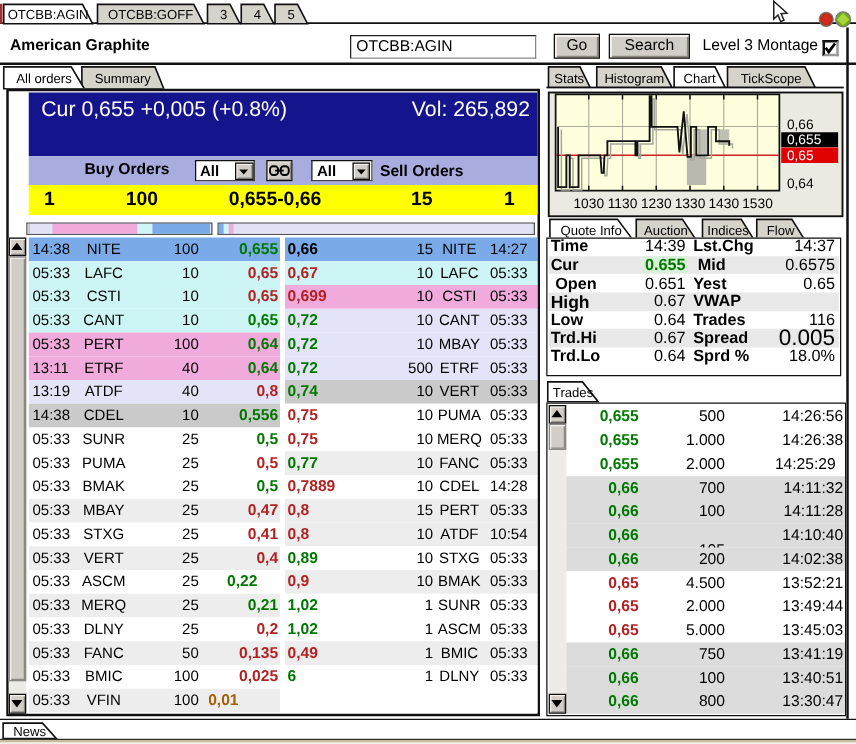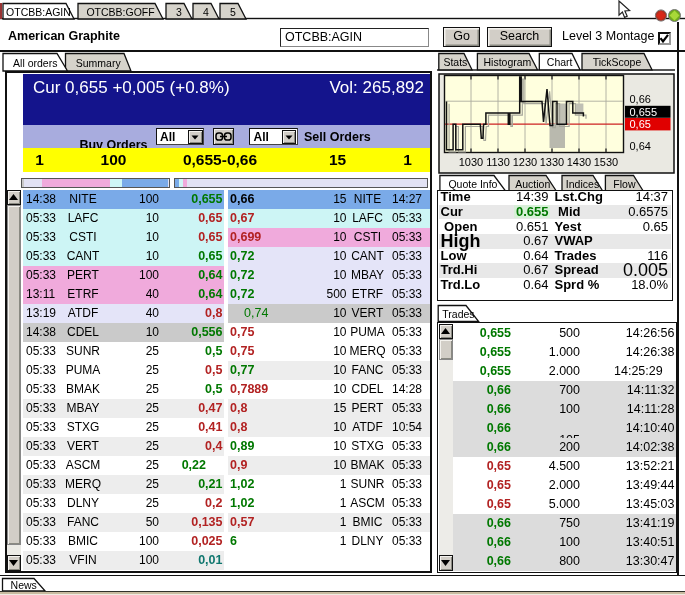--- a/index.html
+++ b/index.html
@@ -57,21 +57,21 @@
     <text x="455.4" y="66" font-family="Liberation Sans, sans-serif" font-size="10.5" fill="#000" text-anchor="middle">Stats</text>
     <text x="507.45" y="66" font-family="Liberation Sans, sans-serif" font-size="10.5" fill="#000" text-anchor="middle">Histogram</text>
     <text x="617" y="66" font-family="Liberation Sans, sans-serif" font-size="10.5" fill="#000" text-anchor="middle">TickScope</text>
     <text x="559.65" y="66" font-family="Liberation Sans, sans-serif" font-size="10.5" fill="#000" text-anchor="middle">Chart</text>
   </svg>
 <div style="left:5px;top:70.5px;width:427px;height:502px;border:2px solid #111;background:#fff"></div>
 <div style="left:23px;top:74px;width:407px;height:51px;background:#14148C"></div>
 <div class="t" style="left:33px;top:78px;height:20px;line-height:20px;font-size:17px;color:#fff">Cur 0,655 +0,005 (+0.8%)</div>
 <div class="t" style="left:280px;top:78px;width:144px;height:20px;line-height:20px;font-size:17px;color:#fff;text-align:right">Vol: 265,892</div>
 <div style="left:23px;top:125px;width:407px;height:23px;background:#A8ACDE"></div>
-<div class="t" style="left:67.5px;top:137px;width:80px;height:16px;line-height:16px;font-size:12.5px;font-weight:bold;text-align:right">Buy Orders</div>
+<div class="t" style="left:67.5px;top:127px;width:80px;height:16px;line-height:16px;font-size:12.5px;font-weight:bold;text-align:left">Buy Orders</div>
 <div style="left:155.5px;top:128px;width:48.5px;height:17px;background:#fff;border:1.5px solid;border-color:#111 #444 #444 #111"></div>
 <div class="t" style="left:160px;top:129.5px;height:14px;line-height:14px;font-size:12px;font-weight:bold">All</div>
 <div style="left:188px;top:129.5px;width:14.5px;height:14px;background:#D2CEC7;border:1px solid #111;box-shadow:inset 1px 1px 0 #F4F2EE, inset -1px -1px 0 #8a8a82"></div>
 <svg style="left:191.25px;top:134.5px" width="8" height="5" viewBox="0 0 8 5">
     <path d="M0.5 0.5 L7.5 0.5 L4 4.5 Z" fill="#000"></path>
   </svg>
 <div style="left:249px;top:128px;width:48.5px;height:17px;background:#fff;border:1.5px solid;border-color:#111 #444 #444 #111"></div>
 <div class="t" style="left:253.5px;top:129.5px;height:14px;line-height:14px;font-size:12px;font-weight:bold">All</div>
 <div style="left:281.5px;top:129.5px;width:14.5px;height:14px;background:#D2CEC7;border:1px solid #111;box-shadow:inset 1px 1px 0 #F4F2EE, inset -1px -1px 0 #8a8a82"></div>
 <svg style="left:284.75px;top:134.5px" width="8" height="5" viewBox="0 0 8 5">
@@ -193,21 +193,21 @@
 <div class="t" style="left:166.5px;top:513.35px;width:56px;height:19.05px;line-height:19.05px;font-size:12.5px;font-weight:bold;text-align:right;color:#B22222">0,135</div>
 <div style="left:22.5px;top:532.4px;width:201px;height:19.05px;background:#FFFFFF"></div>
 <div class="t" style="left:26px;top:532.4px;height:19.05px;line-height:19.05px;font-size:12px">05:33</div>
 <div class="t" style="left:62px;top:532.4px;width:42px;height:19.05px;line-height:19.05px;font-size:12px;text-align:center">BMIC</div>
 <div class="t" style="left:115px;top:532.4px;width:44px;height:19.05px;line-height:19.05px;font-size:12px;text-align:right">100</div>
 <div class="t" style="left:166.5px;top:532.4px;width:56px;height:19.05px;line-height:19.05px;font-size:12.5px;font-weight:bold;text-align:right;color:#B22222">0,025</div>
 <div style="left:22.5px;top:551.45px;width:201px;height:19.05px;background:#EDEDED"></div>
 <div class="t" style="left:26px;top:551.45px;height:19.05px;line-height:19.05px;font-size:12px">05:33</div>
 <div class="t" style="left:62px;top:551.45px;width:42px;height:19.05px;line-height:19.05px;font-size:12px;text-align:center">VFIN</div>
 <div class="t" style="left:115px;top:551.45px;width:44px;height:19.05px;line-height:19.05px;font-size:12px;text-align:right">100</div>
-<div class="t" style="left:166.5px;top:551.45px;width:56px;height:19.05px;line-height:19.05px;font-size:12.5px;font-weight:bold;text-align:right;color:#0f766e">0,01</div>
+<div class="t" style="left:166.5px;top:551.45px;width:56px;height:19.05px;line-height:19.05px;font-size:12.5px;font-weight:bold;color:#a16207">0,01</div>
 <div style="left:227.5px;top:189.5px;width:202.5px;height:19.05px;background:#7AAAE8"></div>
 <div class="t" style="left:230px;top:189.5px;height:19.05px;line-height:19.05px;font-size:12.5px;font-weight:bold;color:#000000">0,66</div>
 <div class="t" style="left:302.5px;top:189.5px;width:44px;height:19.05px;line-height:19.05px;font-size:12px;text-align:right">15</div>
 <div class="t" style="left:348px;top:189.5px;width:39px;height:19.05px;line-height:19.05px;font-size:12px;text-align:center">NITE</div>
 <div class="t" style="left:392px;top:189.5px;height:19.05px;line-height:19.05px;font-size:12px">14:27</div>
 <div style="left:227.5px;top:208.55px;width:202.5px;height:19.05px;background:#CDF5F5"></div>
 <div class="t" style="left:230px;top:208.55px;height:19.05px;line-height:19.05px;font-size:12.5px;font-weight:bold;color:#B22222">0,67</div>
 <div class="t" style="left:302.5px;top:208.55px;width:44px;height:19.05px;line-height:19.05px;font-size:12px;text-align:right">10</div>
 <div class="t" style="left:348px;top:208.55px;width:39px;height:19.05px;line-height:19.05px;font-size:12px;text-align:center">LAFC</div>
 <div class="t" style="left:392px;top:208.55px;height:19.05px;line-height:19.05px;font-size:12px">05:33</div>
@@ -225,21 +225,21 @@
 <div class="t" style="left:230px;top:265.7px;height:19.05px;line-height:19.05px;font-size:12.5px;font-weight:bold;color:#007800">0,72</div>
 <div class="t" style="left:302.5px;top:265.7px;width:44px;height:19.05px;line-height:19.05px;font-size:12px;text-align:right">10</div>
 <div class="t" style="left:348px;top:265.7px;width:39px;height:19.05px;line-height:19.05px;font-size:12px;text-align:center">MBAY</div>
 <div class="t" style="left:392px;top:265.7px;height:19.05px;line-height:19.05px;font-size:12px">05:33</div>
 <div style="left:227.5px;top:284.75px;width:202.5px;height:19.05px;background:#E4E4F8"></div>
 <div class="t" style="left:230px;top:284.75px;height:19.05px;line-height:19.05px;font-size:12.5px;font-weight:bold;color:#007800">0,72</div>
 <div class="t" style="left:302.5px;top:284.75px;width:44px;height:19.05px;line-height:19.05px;font-size:12px;text-align:right">500</div>
 <div class="t" style="left:348px;top:284.75px;width:39px;height:19.05px;line-height:19.05px;font-size:12px;text-align:center">ETRF</div>
 <div class="t" style="left:392px;top:284.75px;height:19.05px;line-height:19.05px;font-size:12px">05:33</div>
 <div style="left:227.5px;top:303.8px;width:202.5px;height:19.05px;background:#CACACA"></div>
-<div class="t" style="left:244px;top:303.8px;height:17px;line-height:19.05px;font-size:12.5px;font-weight:normal;color:#007800">0,74</div>
+<div class="t" style="left:230px;top:303.8px;height:17px;line-height:19.05px;font-size:12.5px;font-weight:bold;color:#007800">0,74</div>
 <div class="t" style="left:302.5px;top:303.8px;width:44px;height:19.05px;line-height:19.05px;font-size:12px;text-align:right">10</div>
 <div class="t" style="left:348px;top:303.8px;width:39px;height:19.05px;line-height:19.05px;font-size:12px;text-align:center">VERT</div>
 <div class="t" style="left:392px;top:303.8px;height:19.05px;line-height:19.05px;font-size:12px">05:33</div>
 <div style="left:227.5px;top:322.85px;width:202.5px;height:19.05px;background:#FFFFFF"></div>
 <div class="t" style="left:230px;top:322.85px;height:19.05px;line-height:19.05px;font-size:12.5px;font-weight:bold;color:#B22222">0,75</div>
 <div class="t" style="left:302.5px;top:322.85px;width:44px;height:19.05px;line-height:19.05px;font-size:12px;text-align:right">10</div>
 <div class="t" style="left:348px;top:322.85px;width:39px;height:19.05px;line-height:19.05px;font-size:12px;text-align:center">PUMA</div>
 <div class="t" style="left:392px;top:322.85px;height:19.05px;line-height:19.05px;font-size:12px">05:33</div>
 <div style="left:227.5px;top:341.9px;width:202.5px;height:19.05px;background:#FFFFFF"></div>
 <div class="t" style="left:230px;top:341.9px;height:19.05px;line-height:19.05px;font-size:12.5px;font-weight:bold;color:#B22222">0,75</div>
@@ -280,21 +280,21 @@
 <div class="t" style="left:230px;top:475.25px;height:19.05px;line-height:19.05px;font-size:12.5px;font-weight:bold;color:#007800">1,02</div>
 <div class="t" style="left:302.5px;top:475.25px;width:44px;height:19.05px;line-height:19.05px;font-size:12px;text-align:right">1</div>
 <div class="t" style="left:348px;top:475.25px;width:39px;height:19.05px;line-height:19.05px;font-size:12px;text-align:center">SUNR</div>
 <div class="t" style="left:392px;top:475.25px;height:19.05px;line-height:19.05px;font-size:12px">05:33</div>
 <div style="left:227.5px;top:494.3px;width:202.5px;height:19.05px;background:#FFFFFF"></div>
 <div class="t" style="left:230px;top:494.3px;height:19.05px;line-height:19.05px;font-size:12.5px;font-weight:bold;color:#007800">1,02</div>
 <div class="t" style="left:302.5px;top:494.3px;width:44px;height:19.05px;line-height:19.05px;font-size:12px;text-align:right">1</div>
 <div class="t" style="left:348px;top:494.3px;width:39px;height:19.05px;line-height:19.05px;font-size:12px;text-align:center">ASCM</div>
 <div class="t" style="left:392px;top:494.3px;height:19.05px;line-height:19.05px;font-size:12px">05:33</div>
 <div style="left:227.5px;top:513.35px;width:202.5px;height:19.05px;background:#EDEDED"></div>
-<div class="t" style="left:230px;top:513.35px;height:19.05px;line-height:19.05px;font-size:12.5px;font-weight:bold;color:#B22222">0,57</div>
+<div class="t" style="left:230px;top:513.35px;height:19.05px;line-height:19.05px;font-size:12.5px;font-weight:bold;color:#B22222">0,49</div>
 <div class="t" style="left:302.5px;top:513.35px;width:44px;height:19.05px;line-height:19.05px;font-size:12px;text-align:right">1</div>
 <div class="t" style="left:348px;top:513.35px;width:39px;height:19.05px;line-height:19.05px;font-size:12px;text-align:center">BMIC</div>
 <div class="t" style="left:392px;top:513.35px;height:19.05px;line-height:19.05px;font-size:12px">05:33</div>
 <div style="left:227.5px;top:532.4px;width:202.5px;height:19.05px;background:#FFFFFF"></div>
 <div class="t" style="left:230px;top:532.4px;height:19.05px;line-height:19.05px;font-size:12.5px;font-weight:bold;color:#007800">6</div>
 <div class="t" style="left:302.5px;top:532.4px;width:44px;height:19.05px;line-height:19.05px;font-size:12px;text-align:right">1</div>
 <div class="t" style="left:348px;top:532.4px;width:39px;height:19.05px;line-height:19.05px;font-size:12px;text-align:center">DLNY</div>
 <div class="t" style="left:392px;top:532.4px;height:19.05px;line-height:19.05px;font-size:12px">05:33</div>
 <div style="left:227.5px;top:551.45px;width:202.5px;height:19.05px;background:#fff"></div>
 <div style="left:6.5px;top:189.5px;width:14.5px;height:381px;background:#ECEBE6"></div>
@@ -367,21 +367,21 @@
 <div style="left:514px;top:205.4px;width:36px;height:13.1px;background:#D8F0D8"></div>
 <div class="t" style="left:440.5px;top:204.9px;height:14.6px;line-height:14.6px;font-size:13px;font-weight:bold">Cur</div>
 <div class="t" style="left:480px;top:204.9px;width:68.5px;height:14.6px;line-height:14.6px;font-size:13px;text-align:right;color:#007800;font-weight:bold">0.655</div>
 <div class="t" style="left:554.5px;top:204.9px;height:14.6px;line-height:14.6px;font-size:13px;font-weight:bold">&nbsp;Mid</div>
 <div class="t" style="left:600px;top:204.9px;width:68px;height:14.6px;line-height:14.6px;font-size:13px;text-align:right">0.6575</div>
 <div class="t" style="left:440.5px;top:219.5px;height:14.6px;line-height:14.6px;font-size:13px;font-weight:bold">&nbsp;Open</div>
 <div class="t" style="left:480px;top:219.5px;width:68.5px;height:14.6px;line-height:14.6px;font-size:13px;text-align:right;color:#000;font-weight:normal">0.651</div>
 <div class="t" style="left:554.5px;top:219.5px;height:14.6px;line-height:14.6px;font-size:13px;font-weight:bold">Yest</div>
 <div class="t" style="left:600px;top:219.5px;width:68px;height:14.6px;line-height:14.6px;font-size:13px;text-align:right">0.65</div>
 <div style="left:438.5px;top:234.1px;width:232.5px;height:14.6px;background:#E8E8E8"></div>
-<div class="t" style="left:440.5px;top:234.1px;height:31px;line-height:14.6px;font-size:18px;font-weight:bold">High</div>
+<div class="t" style="left:440.5px;top:234.1px;height:31px;line-height:14.6px;font-size:14px;font-weight:bold">High</div>
 <div class="t" style="left:480px;top:234.1px;width:68.5px;height:14.6px;line-height:14.6px;font-size:13px;text-align:right;color:#000;font-weight:normal">0.67</div>
 <div class="t" style="left:554.5px;top:234.1px;height:14.6px;line-height:14.6px;font-size:13px;font-weight:bold">VWAP</div>
 <div class="t" style="left:600px;top:234.1px;width:68px;height:14.6px;line-height:14.6px;font-size:13px;text-align:right"></div>
 <div class="t" style="left:440.5px;top:248.7px;height:14.6px;line-height:14.6px;font-size:13px;font-weight:bold">Low</div>
 <div class="t" style="left:480px;top:248.7px;width:68.5px;height:14.6px;line-height:14.6px;font-size:13px;text-align:right;color:#000;font-weight:normal">0.64</div>
 <div class="t" style="left:554.5px;top:248.7px;height:14.6px;line-height:14.6px;font-size:13px;font-weight:bold">Trades</div>
 <div class="t" style="left:600px;top:248.7px;width:68px;height:14.6px;line-height:14.6px;font-size:13px;text-align:right">116</div>
 <div style="left:438.5px;top:263.3px;width:232.5px;height:14.6px;background:#E8E8E8"></div>
 <div class="t" style="left:440.5px;top:263.3px;height:14.6px;line-height:14.6px;font-size:13px;font-weight:bold">Trd.Hi</div>
 <div class="t" style="left:480px;top:263.3px;width:68.5px;height:14.6px;line-height:14.6px;font-size:13px;text-align:right;color:#000;font-weight:normal">0.67</div>
@@ -400,21 +400,21 @@
 <div class="t" style="left:460px;top:323.5px;width:51px;height:19px;line-height:19px;font-size:12.5px;font-weight:bold;text-align:right;color:#007800">0,655</div>
 <div class="t" style="left:532px;top:323.5px;width:48px;height:19px;line-height:19px;font-size:12.5px;text-align:right">500</div>
 <div class="t" style="left:614px;top:323.5px;width:60.5px;height:19px;line-height:19px;font-size:12.5px;text-align:right">14:26:56</div>
 <div style="left:453px;top:342.5px;width:222.5px;height:19px;background:#FFFFFF"></div>
 <div class="t" style="left:460px;top:342.5px;width:51px;height:19px;line-height:19px;font-size:12.5px;font-weight:bold;text-align:right;color:#007800">0,655</div>
 <div class="t" style="left:532px;top:342.5px;width:48px;height:19px;line-height:19px;font-size:12.5px;text-align:right">1.000</div>
 <div class="t" style="left:614px;top:342.5px;width:60.5px;height:19px;line-height:19px;font-size:12.5px;text-align:right">14:26:38</div>
 <div style="left:453px;top:361.5px;width:222.5px;height:19px;background:#FFFFFF"></div>
 <div class="t" style="left:460px;top:361.5px;width:51px;height:19px;line-height:19px;font-size:12.5px;font-weight:bold;text-align:right;color:#007800">0,655</div>
 <div class="t" style="left:532px;top:361.5px;width:48px;height:19px;line-height:19px;font-size:12.5px;text-align:right">2.000</div>
-<div class="t" style="left:614px;top:361.5px;width:60.5px;height:19px;line-height:19px;font-size:12.5px;text-align:left">14:25:29</div>
+<div class="t" style="left:614px;top:361.5px;width:60.5px;height:19px;line-height:19px;font-size:12.5px;text-align:center">14:25:29</div>
 <div style="left:453px;top:380.5px;width:222.5px;height:19px;background:#DCDCDC"></div>
 <div class="t" style="left:460px;top:380.5px;width:51px;height:19px;line-height:19px;font-size:12.5px;font-weight:bold;text-align:right;color:#007800">0,66</div>
 <div class="t" style="left:532px;top:380.5px;width:48px;height:19px;line-height:19px;font-size:12.5px;text-align:right">700</div>
 <div class="t" style="left:614px;top:380.5px;width:60.5px;height:19px;line-height:19px;font-size:12.5px;text-align:right">14:11:32</div>
 <div style="left:453px;top:399.5px;width:222.5px;height:19px;background:#DCDCDC"></div>
 <div class="t" style="left:460px;top:399.5px;width:51px;height:19px;line-height:19px;font-size:12.5px;font-weight:bold;text-align:right;color:#007800">0,66</div>
 <div class="t" style="left:532px;top:399.5px;width:48px;height:19px;line-height:19px;font-size:12.5px;text-align:right">100</div>
 <div class="t" style="left:614px;top:399.5px;width:60.5px;height:19px;line-height:19px;font-size:12.5px;text-align:right">14:11:28</div>
 <div style="left:453px;top:418.5px;width:222.5px;height:19px;background:#DCDCDC"></div>
 <div class="t" style="left:460px;top:418.5px;width:51px;height:19px;line-height:19px;font-size:12.5px;font-weight:bold;text-align:right;color:#007800">0,66</div>

